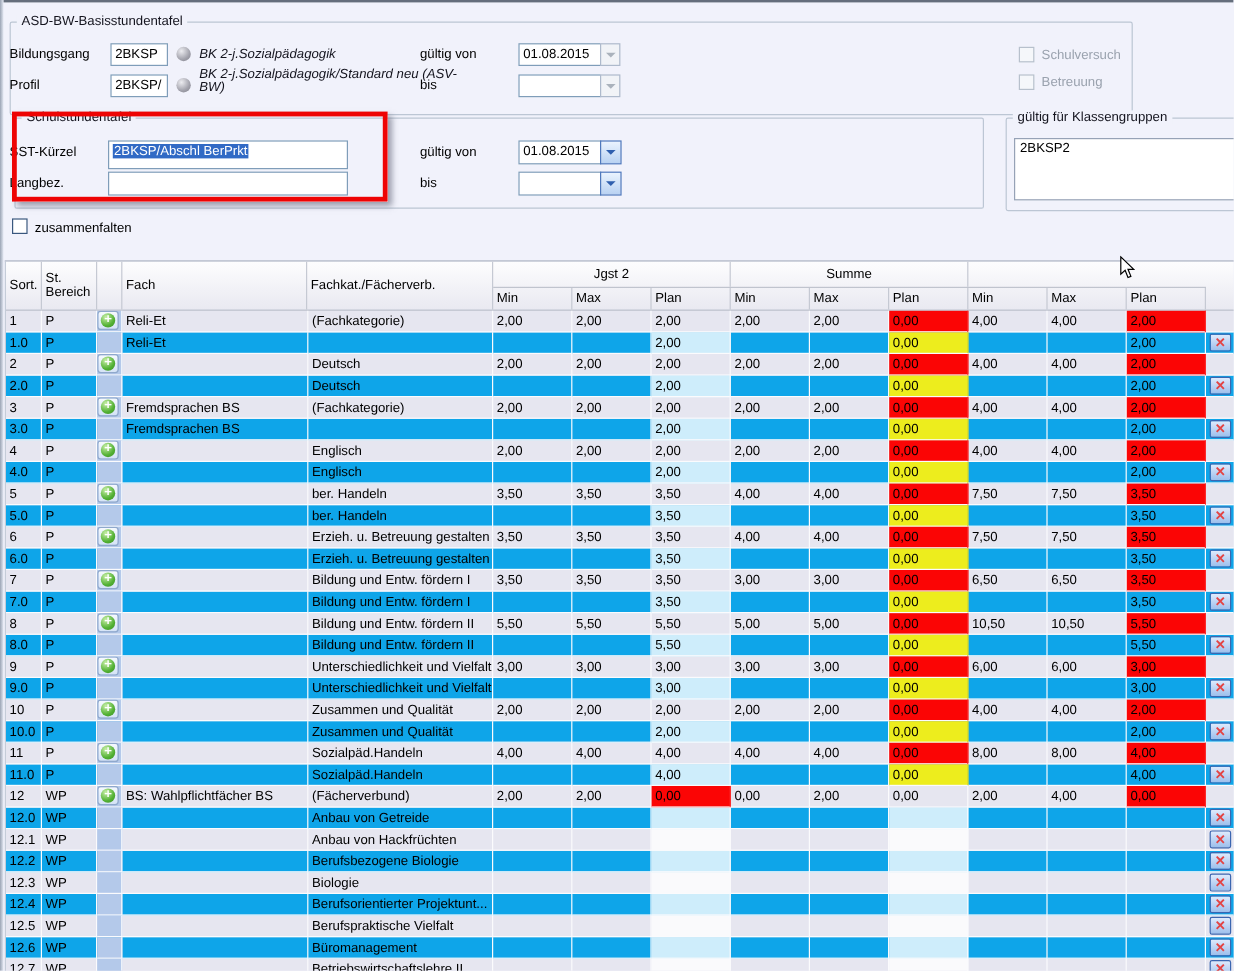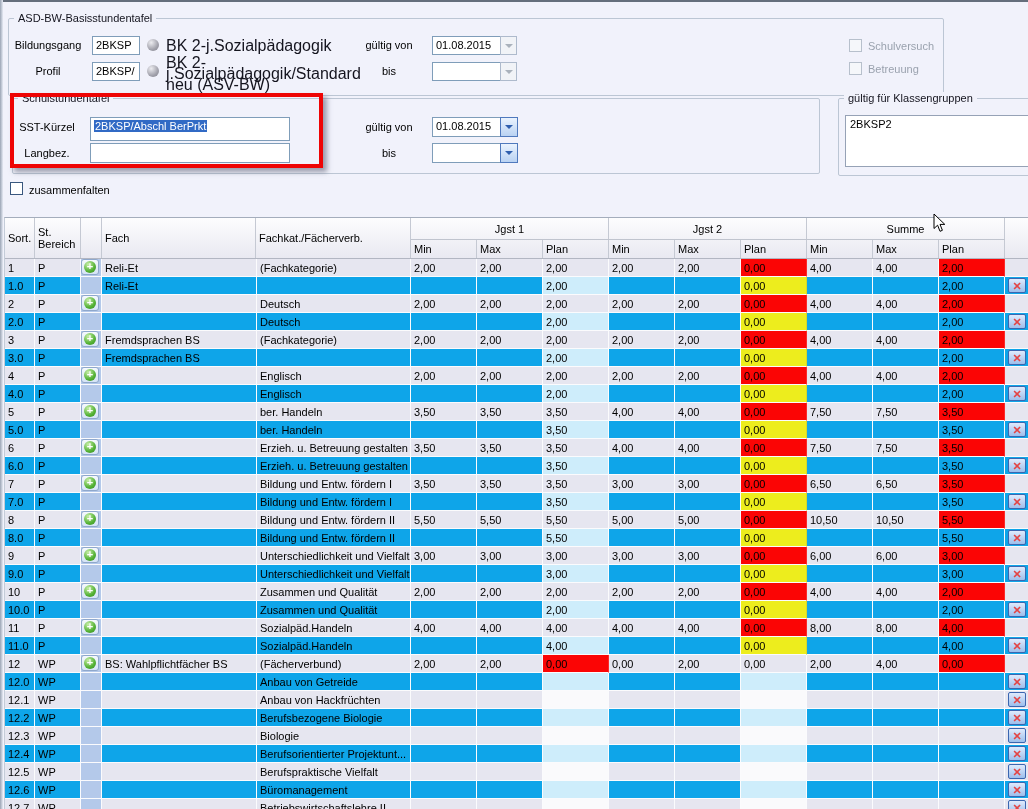--- a/index.html
+++ b/index.html
@@ -9,23 +9,23 @@
     font-family:"Liberation Sans","DejaVu Sans",sans-serif;font-size:11px;
   }
   .frame-top{position:absolute;left:0;top:0;width:1028px;height:2px;background:#656e7c;z-index:9}
   .frame-left{position:absolute;left:0;top:0;width:3px;height:809px;background:linear-gradient(to right,#9aa4b4,#e6eaf4);z-index:9}
 
   
   .group{position:absolute;border:1px solid #bcc6d4;border-radius:2px;background:transparent}
   .group-label{position:absolute;background:#f1f2fb;padding:0 4px;white-space:nowrap;color:#14141e}
 
   .lbl{position:absolute;white-space:nowrap;color:#000}
-  .lbl.r{text-align:center}
+  .lbl.r{text-align:left}
   .lbl.dis{color:#9aa2ae}
-  .desc{position:absolute;font-size:16px;line-height:11px;color:#14141e}
+  .desc{position:absolute;font-style:italic;font-size:11px;line-height:11px;color:#14141e}
 
   .tb{position:absolute;background:#fff;border:1px solid #7f9db9;box-sizing:border-box;
       padding:2px 3px 0 3px;overflow:hidden;white-space:nowrap}
   .sel{background:#316ac5;color:#fff;padding:0 1px}
 
   .dd{position:absolute;box-sizing:border-box;width:17px}
   .dd::after{content:"";position:absolute;left:4px;top:7px;border:4px solid transparent;border-top-color:#aab2bc}
   .dd.dis{border:1px solid #aebacc;background:#f1f3f7}
   .dd.en{border:1px solid #4f79bd;background:linear-gradient(#eaf3fe,#b9d2f2);width:18px}
   .dd.en::after{border-top-color:#2f5fae}
@@ -138,21 +138,20 @@
 <div class="table">
   <div class="thead">
     <div class="hcell w-sort">Sort.</div>
     <div class="hcell w-ber">St.
 Bereich</div>
     <div class="hcell w-icon"></div>
     <div class="hcell w-fach">Fach</div>
     <div class="hcell w-fk">Fachkat./Fächerverb.</div>
     <div class="hgroups">
       <div class="hgrow">
-        <div class="hgcell">Jgst 1</div>
         <div class="hgcell">Jgst 2</div>
         <div class="hgcell">Summe</div>
       </div>
       <div class="hsrow" id="subheads">
           <div class="hscell">Min</div>
           <div class="hscell">Max</div>
           <div class="hscell">Plan</div>
           <div class="hscell">Min</div>
           <div class="hscell">Max</div>
           <div class="hscell">Plan</div>

